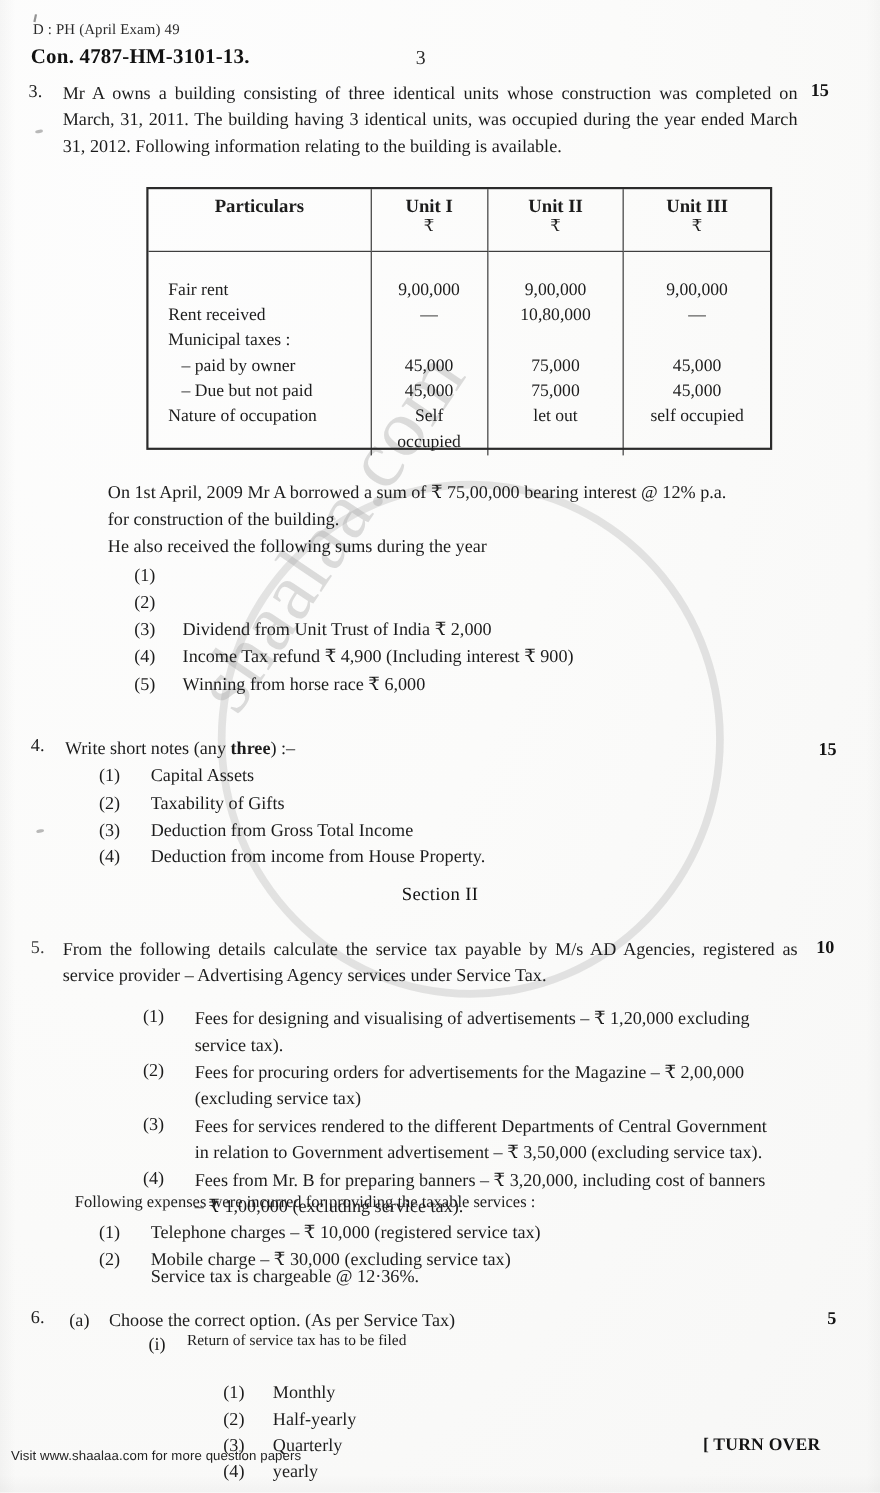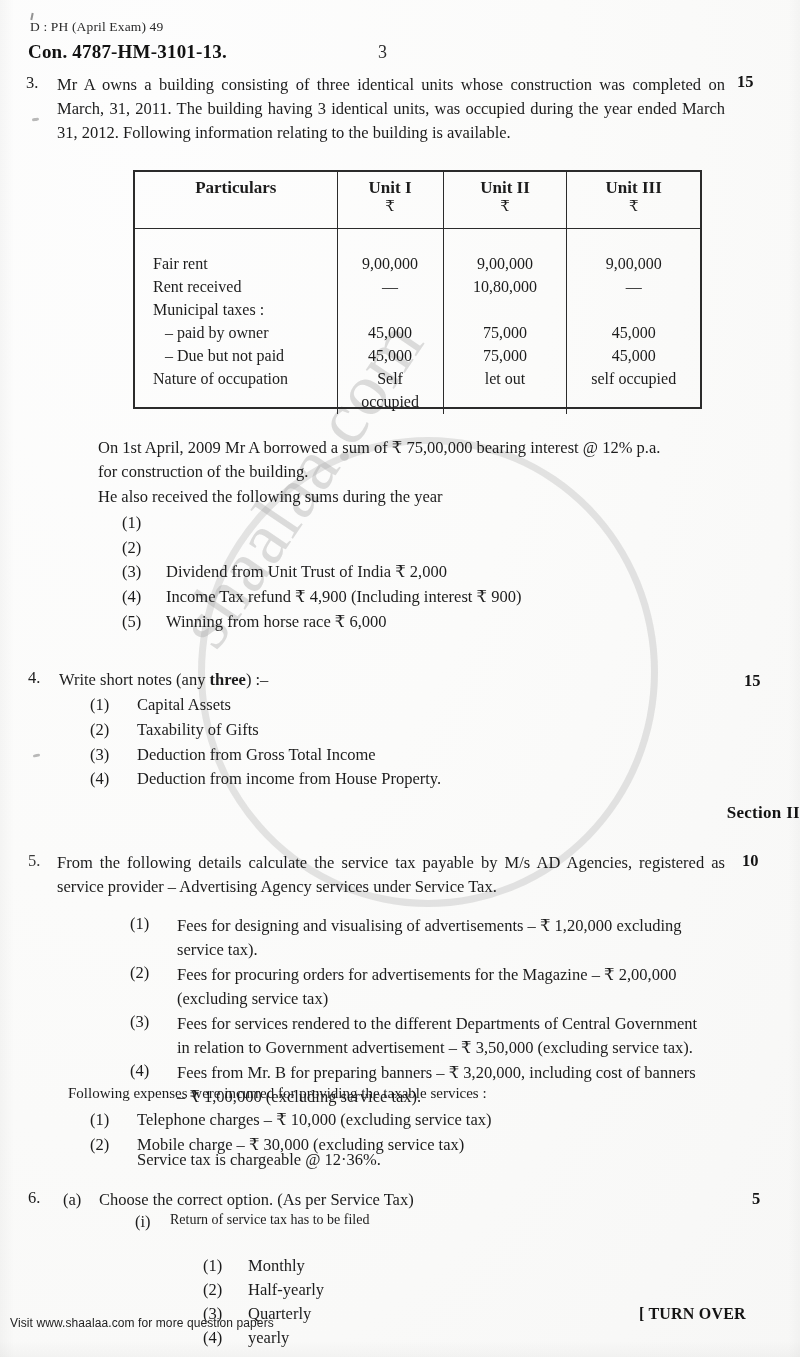--- a/index.html
+++ b/index.html
@@ -228,23 +228,23 @@
     background: rgba(90,90,90,.42);
     border-radius: 40%;
   }
   .md1 { left: 32px; top: 118px; transform: rotate(-8deg); }
   .md2 { left: 33px; top: 754px; transform: rotate(-10deg); }
 
   
   .section-head {
     left: 0; top: 803px;
     width: 800px;
-    text-align: right;
+    text-align: center;
     font-size: 17px;
-    font-weight: bold;
+    font-weight: normal;
     letter-spacing: .3px;
     color: #121212;
   }
 
   
   .q5-num { left: 28px; top: 851px; color:#3b3b3b; }
   .q5-head {
     left: 57px; top: 851px;
     width: 668px;
     text-align: justify;
@@ -464,21 +464,21 @@
           <span class="txt">Fees from Mr. B for preparing banners  – ₹ 3,20,000, including cost of banners</span>
         </span>
         <span class="cont">– ₹ 1,00,000 (excluding service tax).</span>
       </li>
     </ul>
 
     <div class="abs q5-expense-head">Following expenses were incurred for providing the taxable services :</div>
     <ul class="abs sub-list q5-exp-list">
       <li>
         <span class="mk">(1)</span>
-        <span>Telephone charges – ₹ 10,000 (excluding service tax)</span>
+        <span>Telephone charges – ₹ 10,000 (registered service tax)</span>
       </li>
       <li>
         <span class="mk">(2)</span>
         <span>Mobile charge – ₹ 30,000 (excluding service tax)</span>
       </li>
     </ul>
     <div class="abs q5-rate">Service tax is chargeable @ 12·36%.</div>
 
     <div class="abs q-num q6-num">6.</div>
     <div class="abs q-body q6-a">(a)</div>

